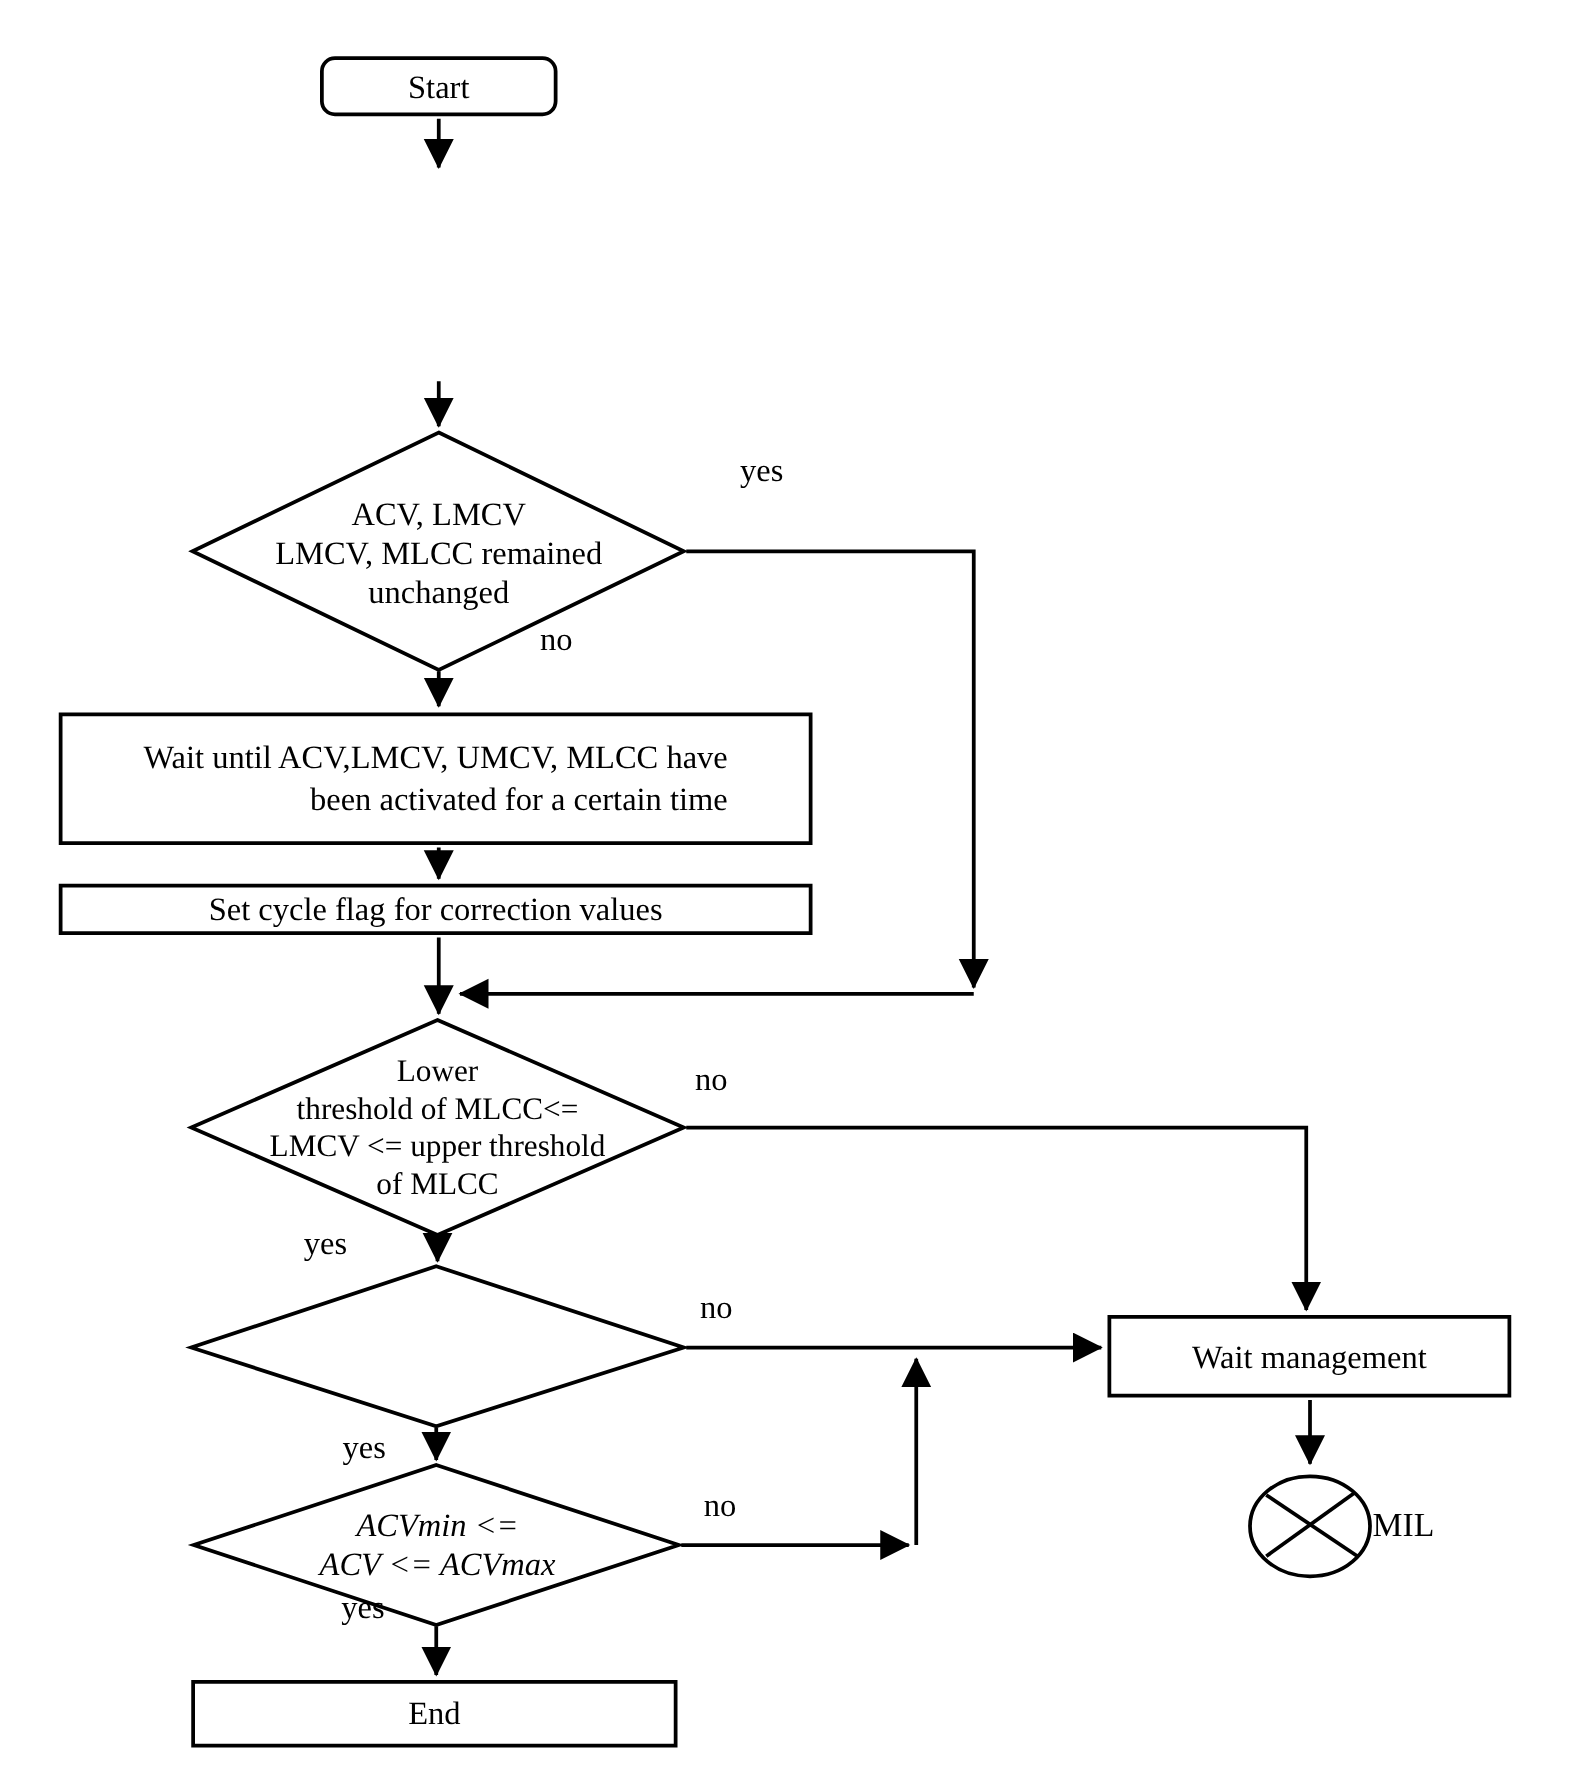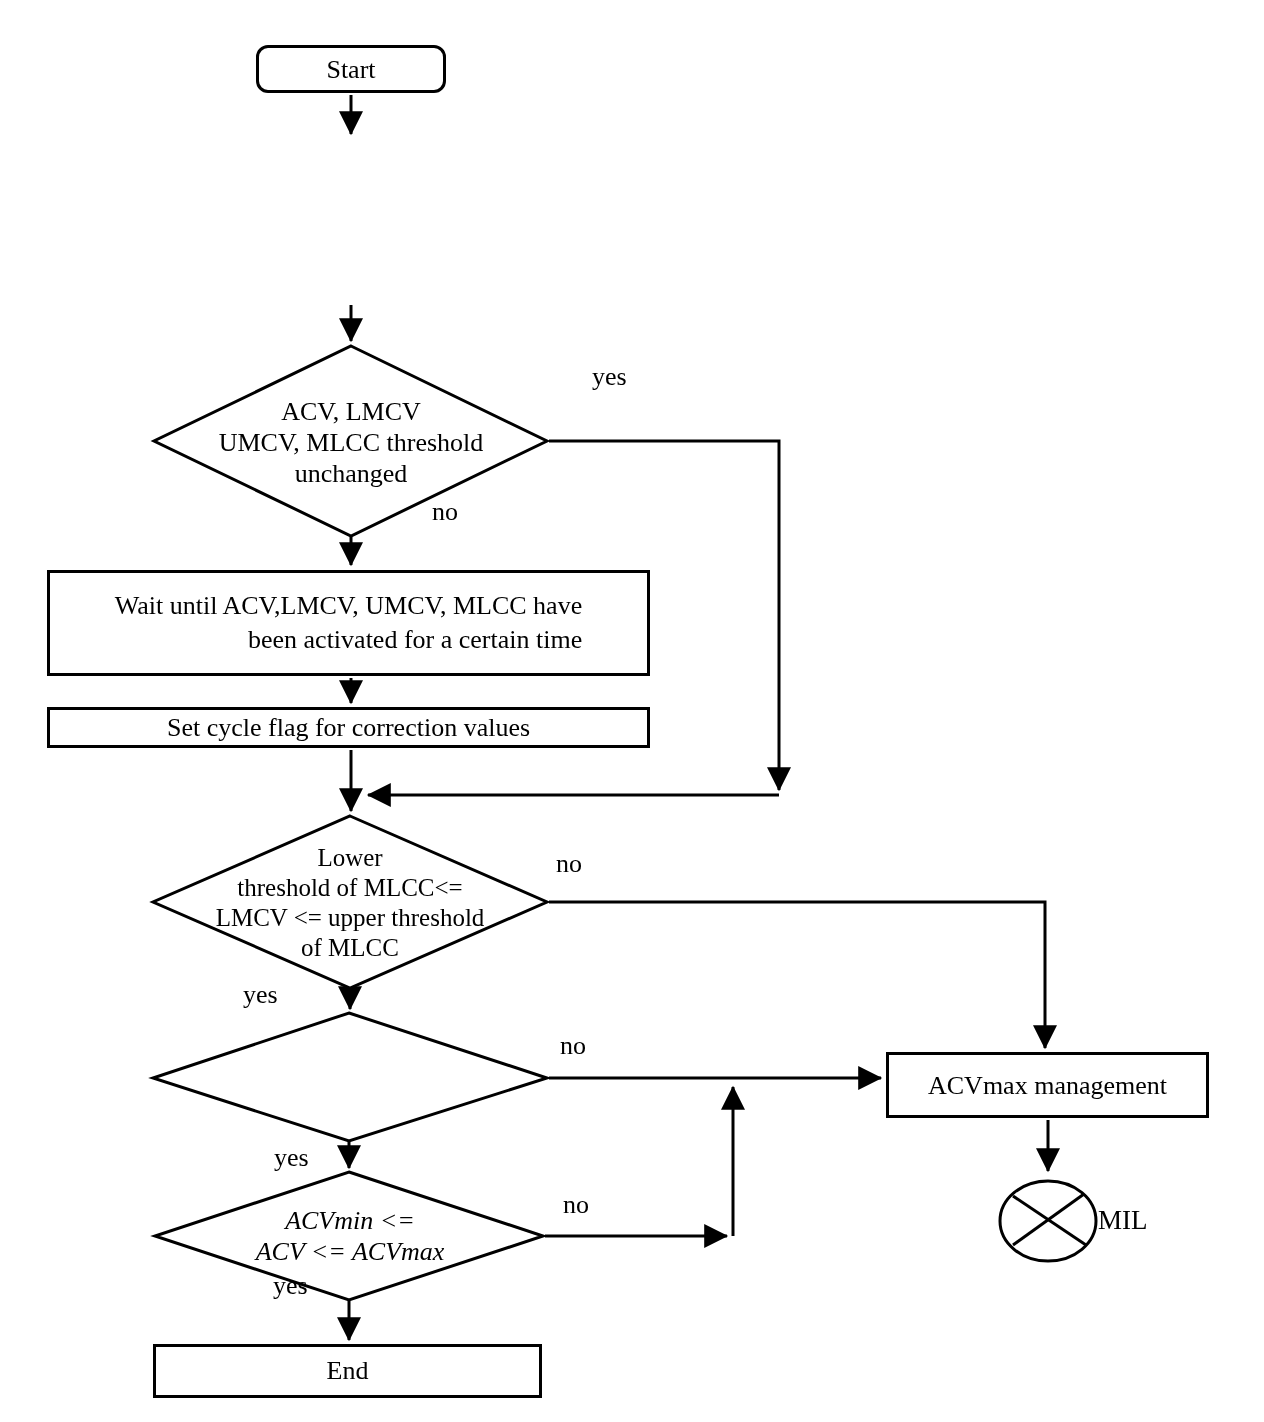--- a/index.html
+++ b/index.html
@@ -123,29 +123,29 @@
   <div class="node" style="left:47px; top:570px; width:603px; height:106px; line-height:34px;text-align:right;">
     <span>Wait until ACV,LMCV, UMCV, MLCC have
 been activated for a certain time</span>
   </div>
 
   <div class="node" style="left:47px; top:707px; width:603px; height:41px; line-height:36px;">
     <span>Set cycle flag for correction values</span>
   </div>
 
   <div class="node" style="left:886px; top:1052px; width:323px; height:66px;">
-    <span>ACVmax management</span>
+    <span>Wait management</span>
   </div>
 
   <div class="node" style="left:153px; top:1344px; width:389px; height:54px; line-height:38px;">
     <span>End</span>
   </div>
 
   <div class="float-label" style="left:171px; top:396px; width:360px; line-height:31px;">ACV, LMCV
-UMCV, MLCC threshold
+LMCV, MLCC remained
 unchanged</div>
 
   <div class="float-label" style="left:160px; top:843px; width:380px; font-size:25px; line-height:30px;">Lower
 threshold of MLCC&lt;=
 LMCV &lt;= upper threshold
 of MLCC</div>
 
 
   <div class="float-label" style="left:160px; top:1205px; width:380px; line-height:31px;font-style:italic;">ACVmin &lt;=
 ACV &lt;= ACVmax</div>

